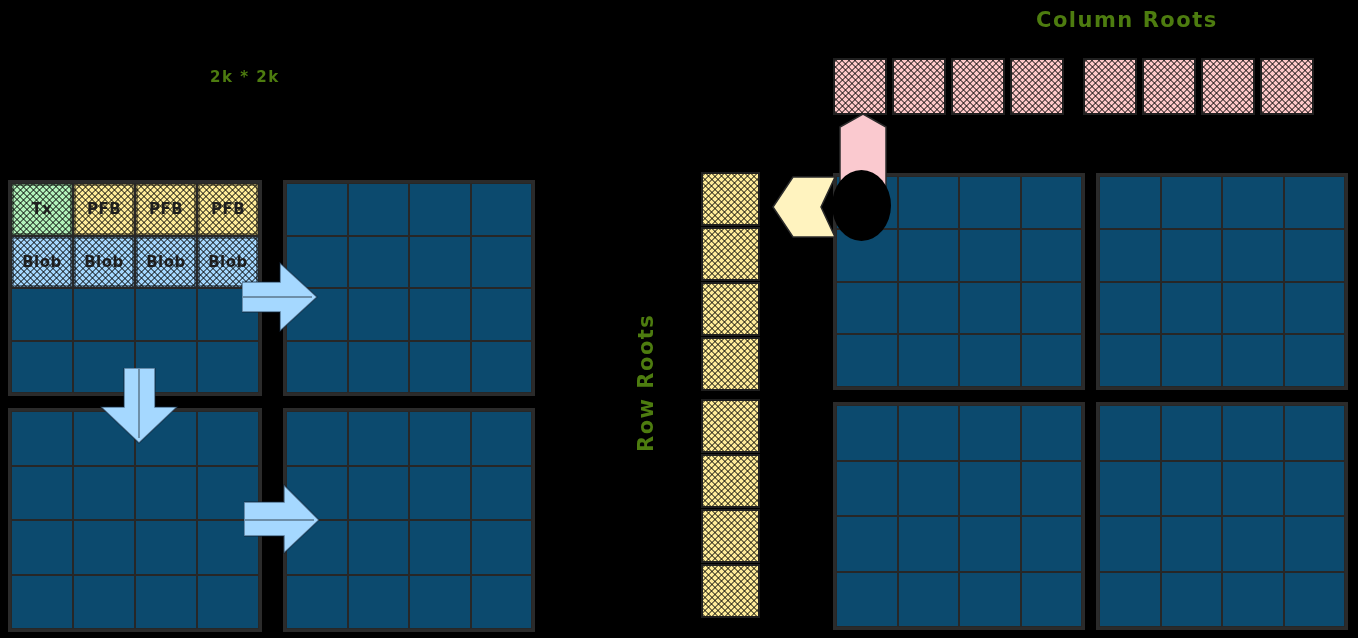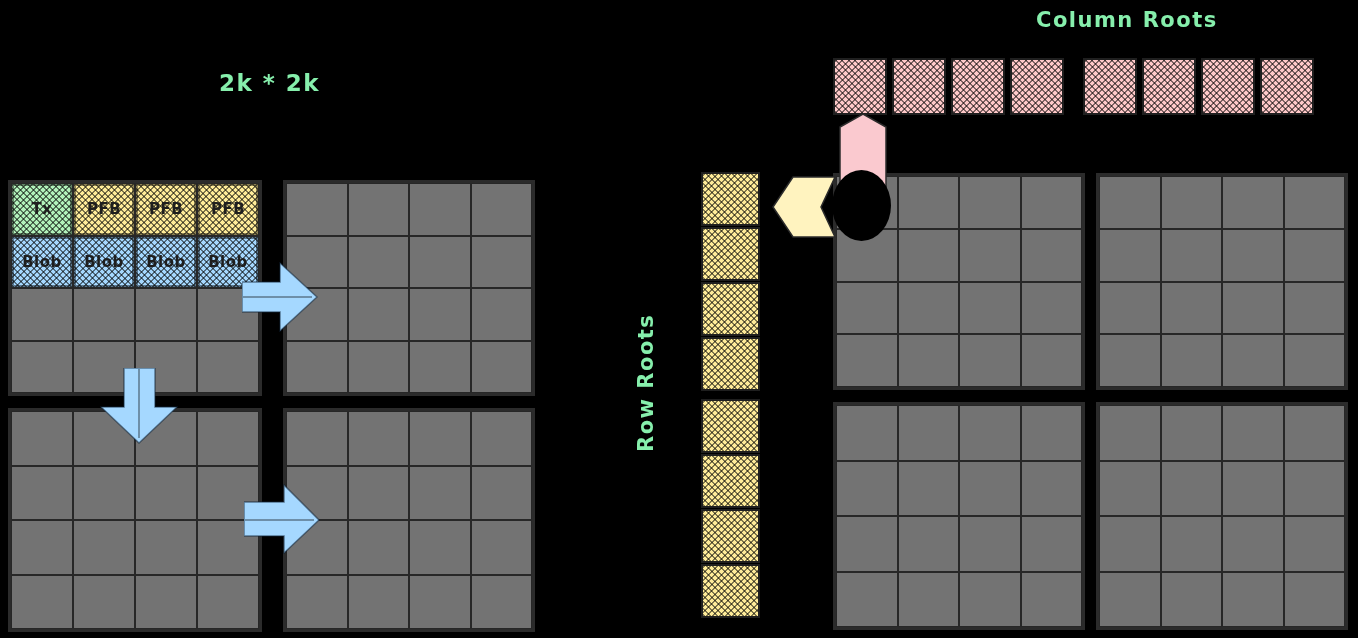--- a/index.html
+++ b/index.html
@@ -1,33 +1,33 @@
 <!DOCTYPE html>
 <html><head>
 <meta charset="utf-8">
 <style>
   html,body{margin:0;padding:0;background:#000;}
   .stage{
     position:relative;width:1358px;height:638px;background:#000;overflow:hidden;
     font-family:"DejaVu Sans", sans-serif;
   }
   
-  .hand{color:#86efac;font-weight:bold;letter-spacing:1.5px;}
-  .matrix-title{position:absolute;left:219px;top:66px;font-size:23px;line-height:1.55;}
+  .hand{color:#4d7c0f;font-weight:bold;letter-spacing:1.5px;}
+  .matrix-title{position:absolute;left:210px;top:66px;font-size:15px;line-height:1.55;}
   .col-roots-label{position:absolute;left:1036px;top:8px;font-size:21px;}
   .row-roots-label{
     position:absolute;left:634px;top:322px;height:122px;font-size:21px;
     writing-mode:vertical-rl;transform:rotate(180deg);
     display:flex;align-items:center;justify-content:center;white-space:nowrap;
   }
   
   .quad{
     position:absolute;display:grid;
     grid-template-columns:repeat(4,1fr);grid-template-rows:repeat(4,1fr);
-    border:3px solid #2b2b2b;box-sizing:border-box;background:#737373;
+    border:3px solid #2b2b2b;box-sizing:border-box;background:#0c4a6e;
   }
   .cell{
     border:1px solid #272727;box-sizing:border-box;
     display:flex;align-items:center;justify-content:center;
     font-size:15px;font-weight:bold;color:#1e1e1e;letter-spacing:.5px;
   }
   .cell.labeled{box-shadow:inset 0 0 0 2px rgba(0,0,0,.45);}
   
   .q-tl{left:8px;  top:180px;width:254px;height:216px;}
   .q-tr{left:283px; top:180px;width:252px;height:216px;}

